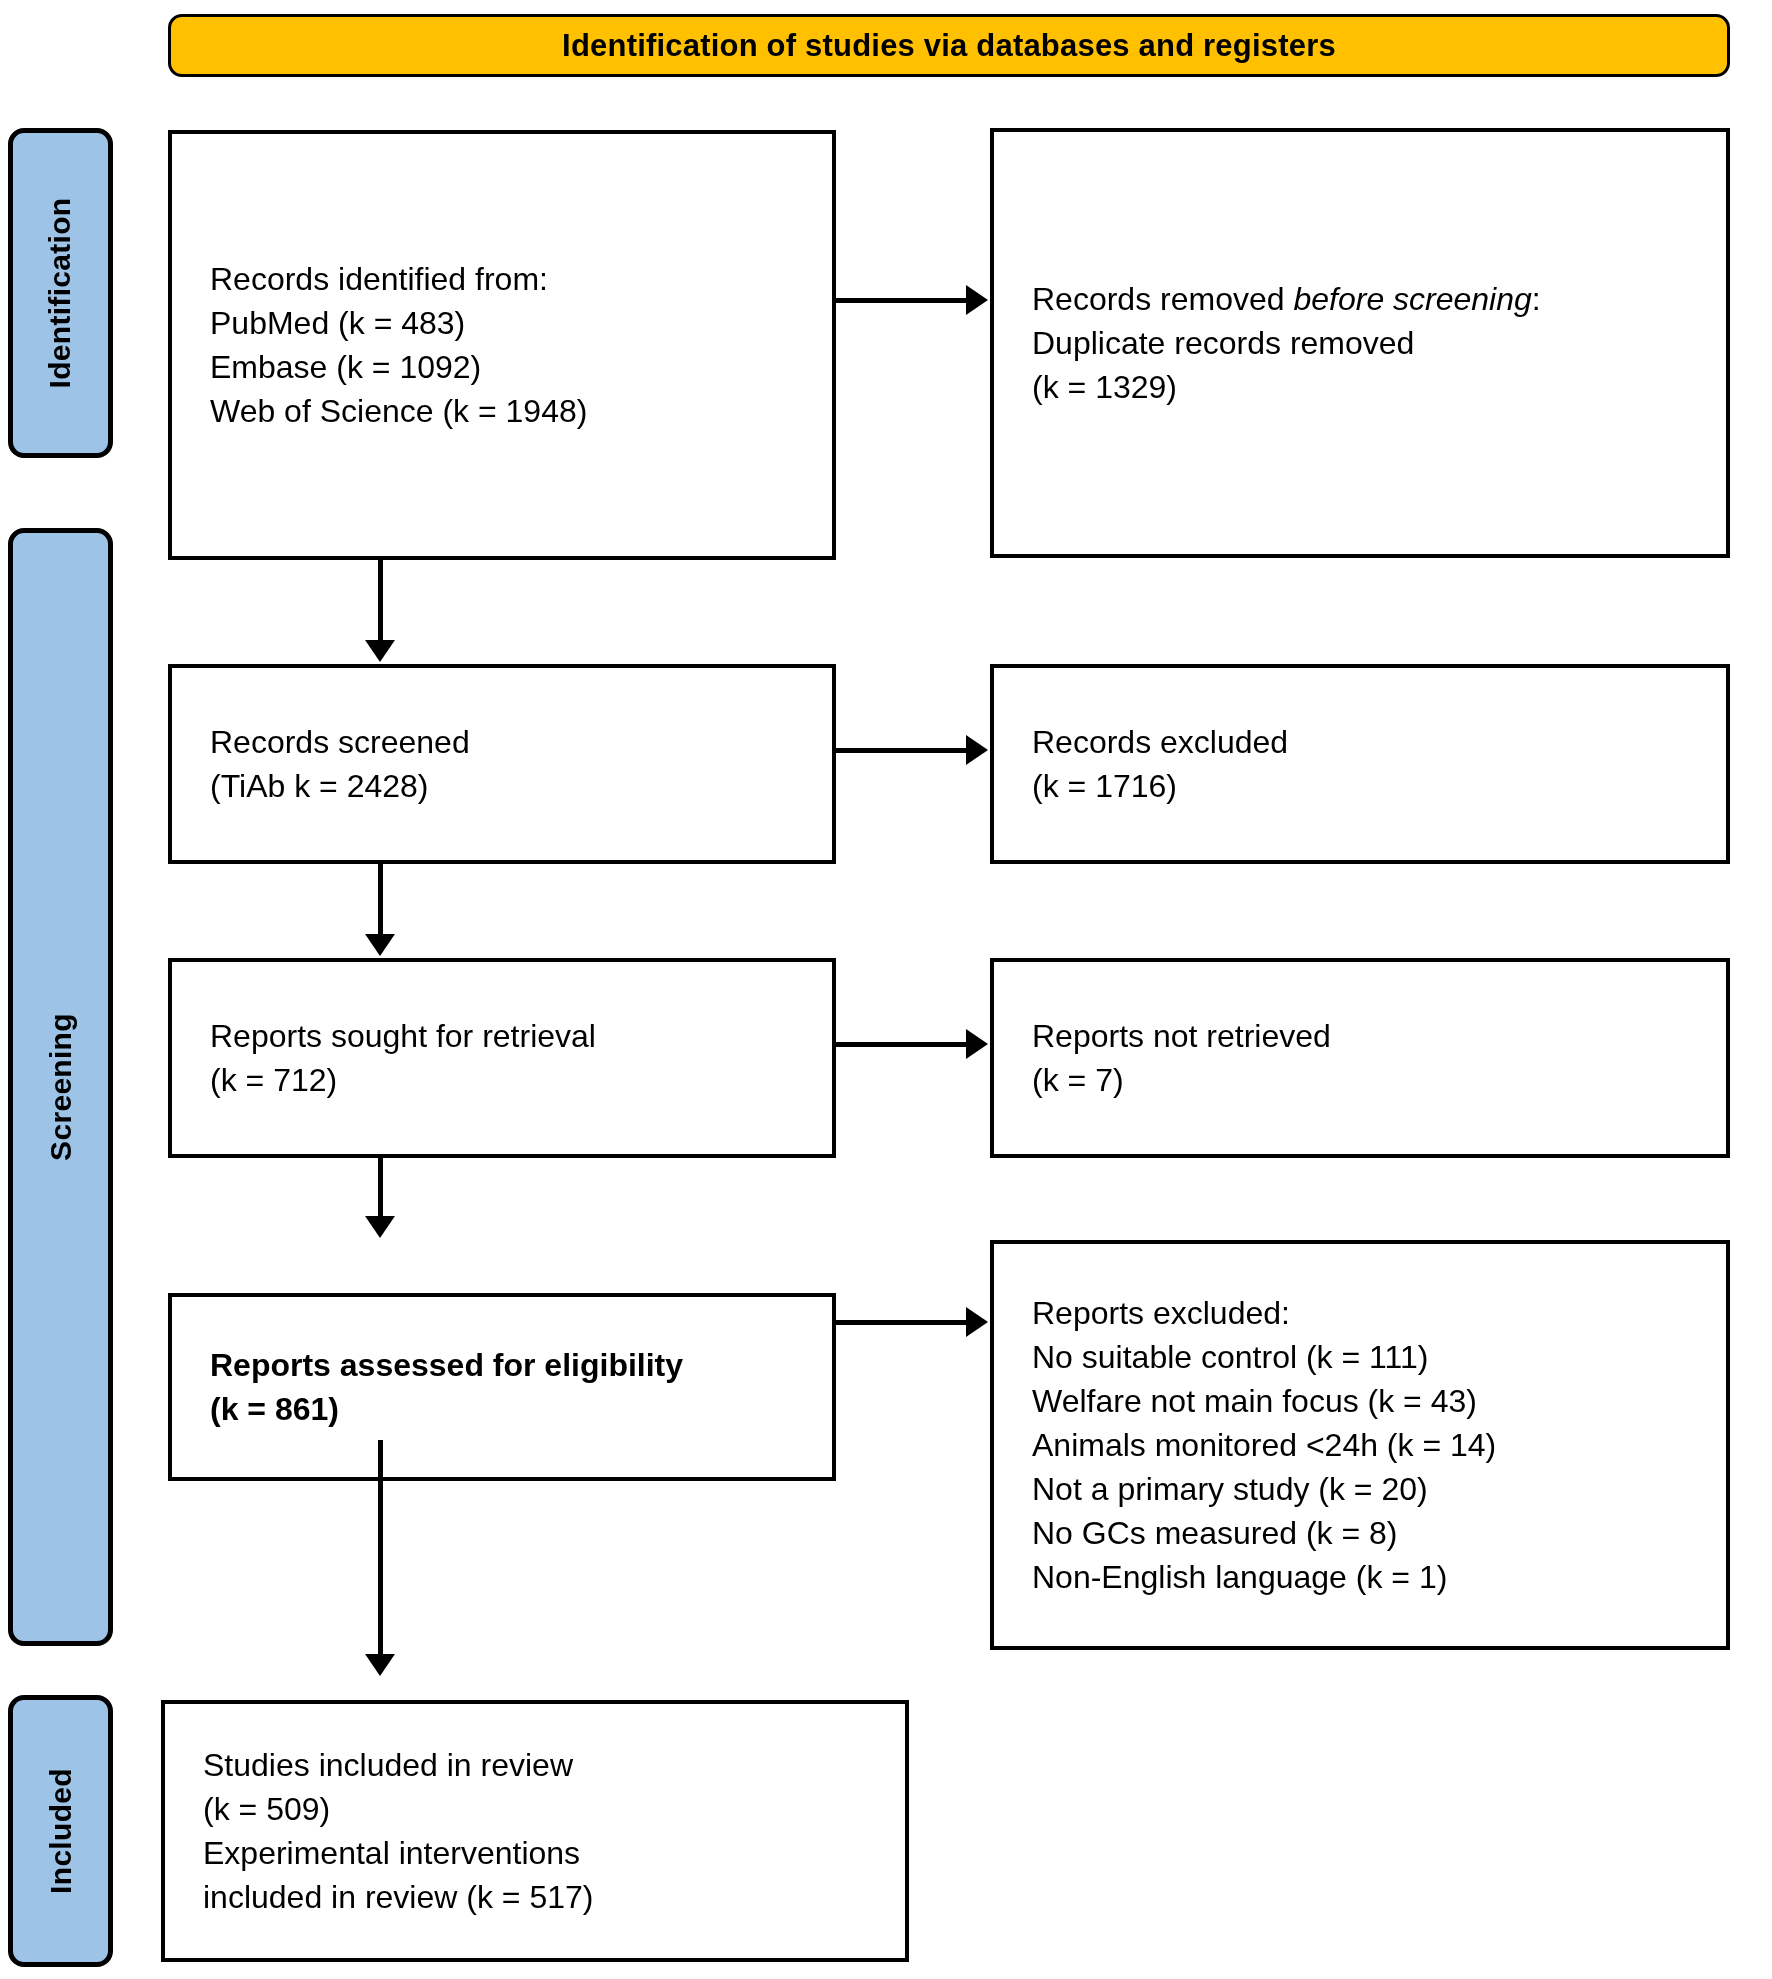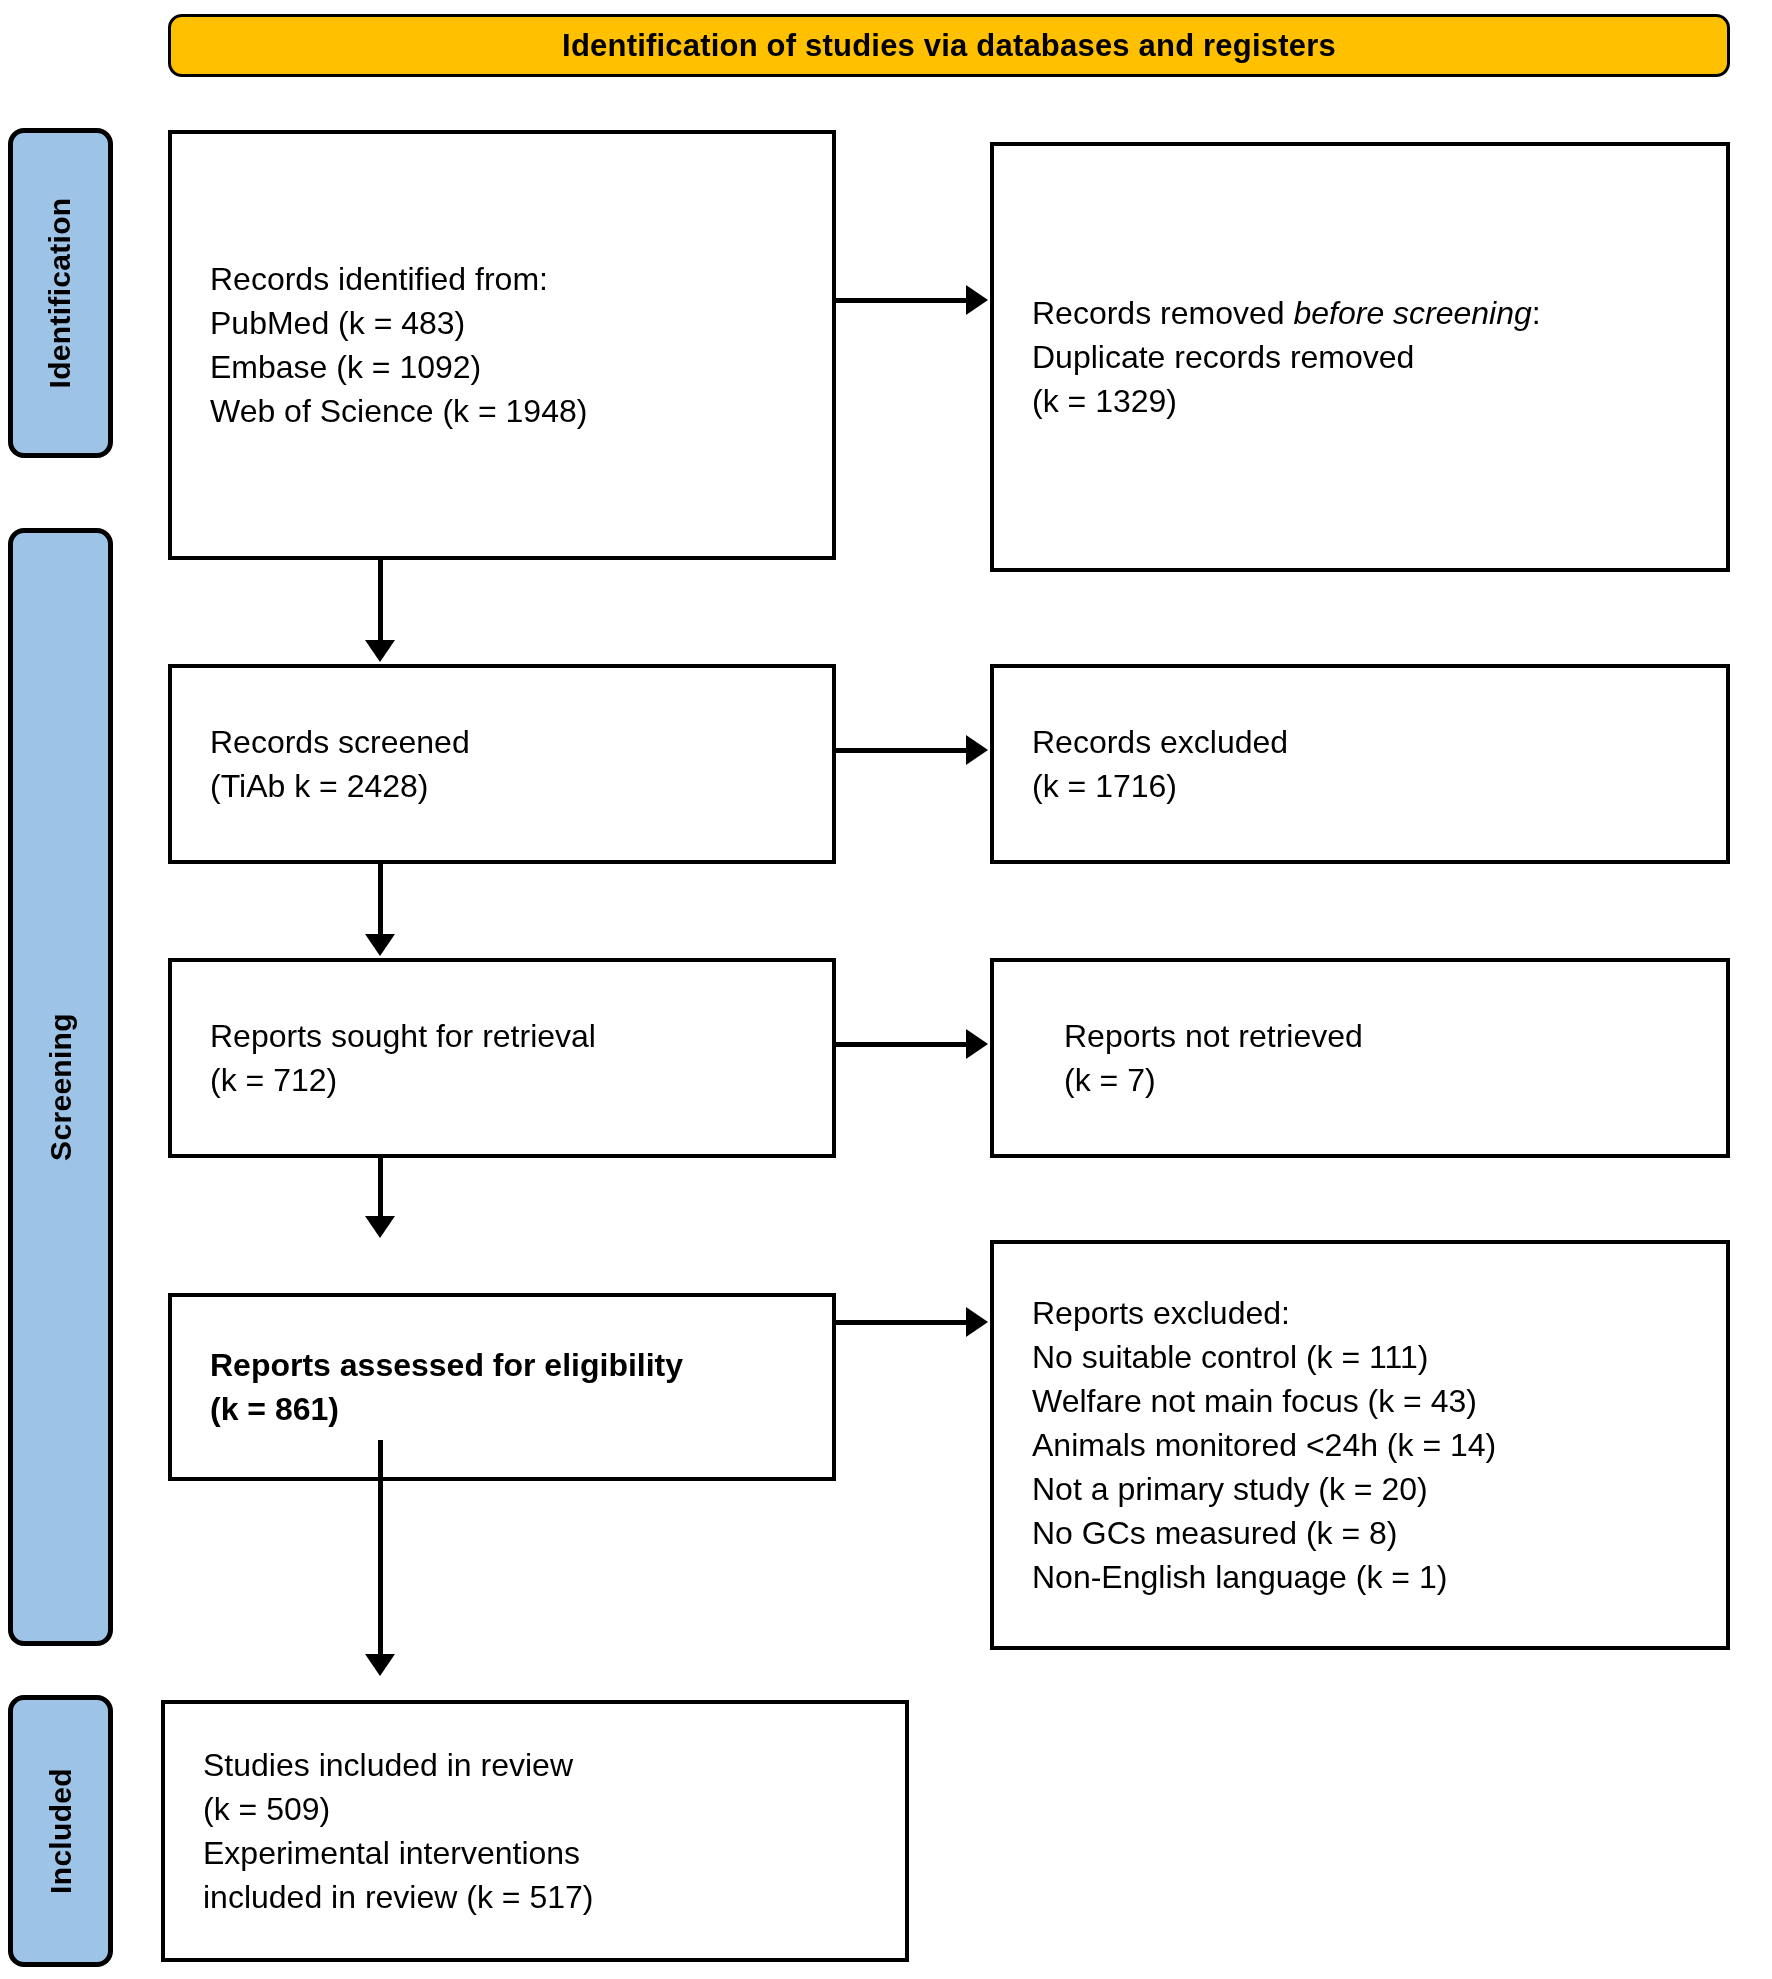--- a/index.html
+++ b/index.html
@@ -88,23 +88,23 @@
   .fline em { font-style: italic; }
 
   
   #box-identified   { left: 168px; top: 130px;  width: 668px; height: 430px; }
   #box-screened     { left: 168px; top: 664px;  width: 668px; height: 200px; }
   #box-sought       { left: 168px; top: 958px;  width: 668px; height: 200px; }
   #box-assessed     { left: 168px; top: 1293px; width: 668px; height: 188px; font-weight: bold; }
   #box-included     { left: 161px; top: 1700px; width: 748px; height: 262px; }
 
   
-  #box-removed      { left: 990px; top: 142px;  width: 740px; height: 430px; }
+  #box-removed      { left: 990px; top: 128px;  width: 740px; height: 430px; }
   #box-excluded-rec { left: 990px; top: 664px;  width: 740px; height: 200px; }
-  #box-notretrieved { left: 990px; top: 958px;  width: 740px; height: 200px; padding-left: 32px; }
+  #box-notretrieved { left: 990px; top: 958px;  width: 740px; height: 200px; }
   #box-excluded-rep { left: 990px; top: 1240px; width: 740px; height: 410px; }
 
   
   #box-excluded-rep .fbox-inner { padding-top: 0; }
 
   
   .conn { position: absolute; background: #000000; }
   .v-line { width: 5px; }
   .h-line { height: 5px; }
 

